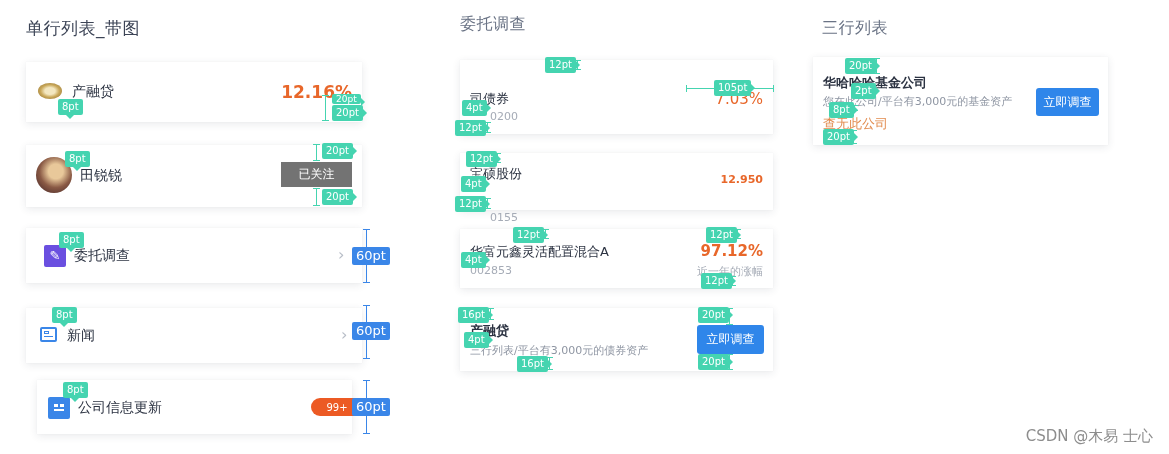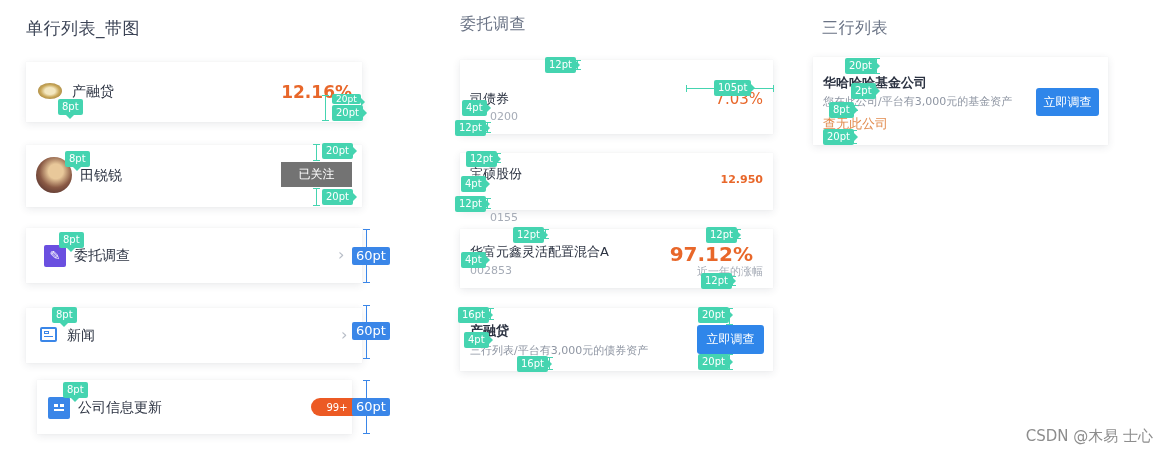--- a/index.html
+++ b/index.html
@@ -120,21 +120,21 @@
 </div>
 <div class="tag" style="left:466px;top:151px;">12pt</div>
 <div class="vmeasure" style="left:497px;top:153px;height:10px;"></div>
 <div class="tag" style="left:461px;top:176px;">4pt</div>
 <div class="tag" style="left:455px;top:196px;">12pt</div>
 <div class="vmeasure" style="left:487px;top:198px;height:11px;"></div>
 
 <div class="card" style="left:460px;top:229px;width:313px;height:59px;">
   <div class="title-text" style="left:10px;top:14px;font-size:13px;">华富元鑫灵活配置混合A</div>
   <div class="sub-text" style="left:10px;top:35px;">002853</div>
-  <div class="title-text orange" style="right:20px;top:13px;font-size:20px;">97.12%</div>
+  <div class="title-text orange" style="right:10px;top:13px;font-size:15px;">97.12%</div>
   <div class="sub-text" style="right:10px;top:35px;">近一年的涨幅</div>
 </div>
 <div class="tag" style="left:513px;top:227px;">12pt</div>
 <div class="vmeasure" style="left:545px;top:229px;height:10px;"></div>
 <div class="tag" style="left:706px;top:227px;">12pt</div>
 <div class="vmeasure" style="left:737px;top:229px;height:10px;"></div>
 <div class="tag" style="left:461px;top:252px;">4pt</div>
 <div class="tag" style="left:701px;top:273px;">12pt</div>
 <div class="vmeasure" style="left:732px;top:276px;height:10px;"></div>
 

